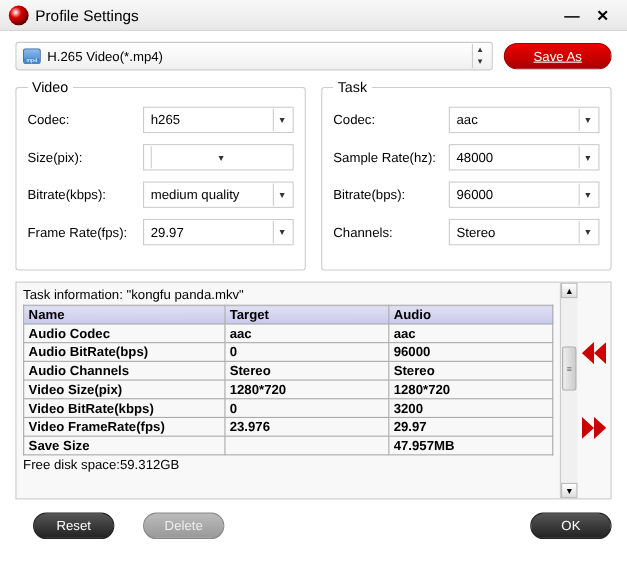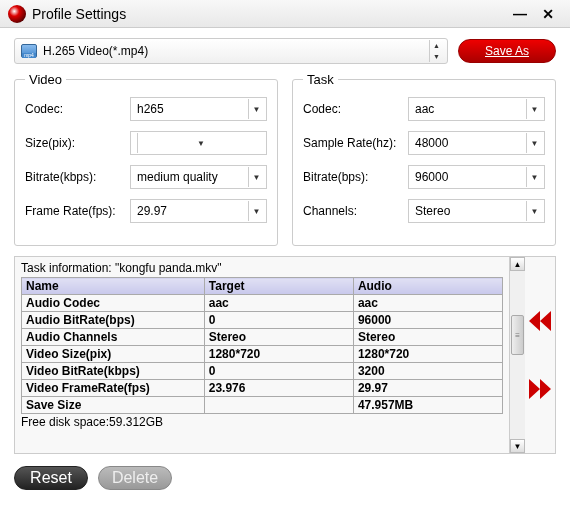--- a/index.html
+++ b/index.html
@@ -41,21 +41,21 @@
 .vscroll .sb { height: 14px; text-align: center; font-size: 8px; line-height: 14px; background: linear-gradient(#fff,#ddd); border: 1px solid #bbb; }
 .vscroll .track { flex: 1; position: relative; }
 .vscroll .thumb { position: absolute; left: 1px; right: 1px; top: 44px; height: 40px; background: linear-gradient(90deg,#eee,#ccc); border: 1px solid #aaa; border-radius: 2px; display: flex; align-items: center; justify-content: center; font-size: 8px; color: #777; }
 
 .side-arrows { width: 30px; display: flex; flex-direction: column; justify-content: space-around; align-items: center; padding: 30px 0; }
 .tri-left, .tri-right { cursor: pointer; }
 .tri-left svg, .tri-right svg { display: block; }
 
 .footer { display: flex; padding: 6px 14px 10px; gap: 10px; }
 .footer .spacer { flex: 1; }
-.btn { min-width: 74px; height: 24px; border-radius: 12px; font-size: 16px; color: #fff; cursor: pointer; border: 1px solid #222; background: linear-gradient(#555,#222); }
+.btn { min-width: 74px; height: 24px; border-radius: 12px; font-size: 12px; color: #fff; cursor: pointer; border: 1px solid #222; background: linear-gradient(#555,#222); margin-left: 16px; }
 .btn.disabled { background: linear-gradient(#bbb,#999); border-color: #888; color: #eee; }
 </style>
 </head>
 <body>
 
 <div class="titlebar">
   <div class="logo"></div>
   <div class="title">Profile Settings</div>
   <div class="winbtn">—</div>
   <div class="winbtn">✕</div>
@@ -211,13 +211,14 @@
           <path d="M0 0 L11 10 L0 20 Z M11 0 L22 10 L11 20 Z" fill="#c00"></path>
         </svg>
       </div>
   </div>
 </div>
 
 <div class="footer">
   <button class="btn">Reset</button>
   <button class="btn disabled">Delete</button>
   <div class="spacer"></div>
+  <button class="btn">OK</button>
 </div>
 
 </body></html>

